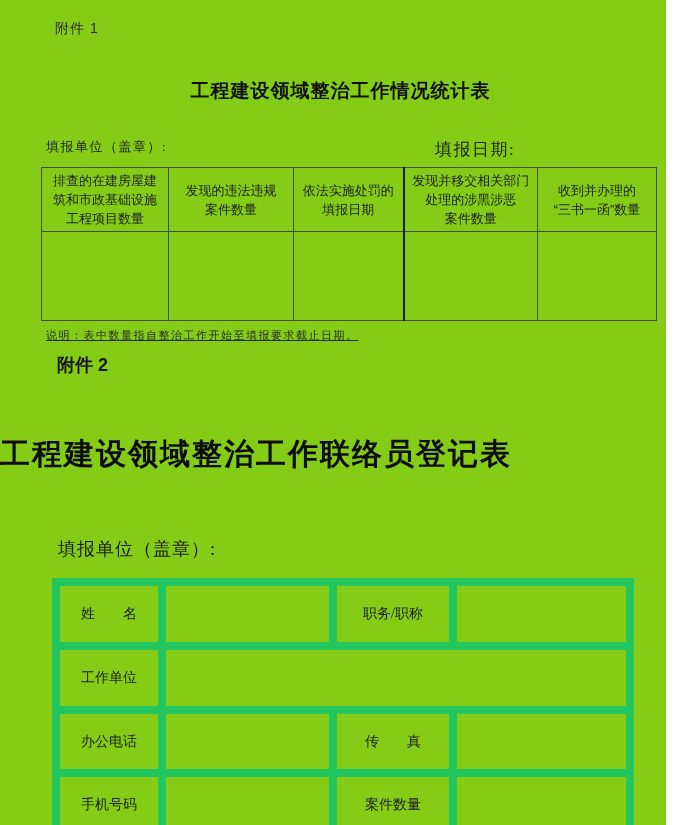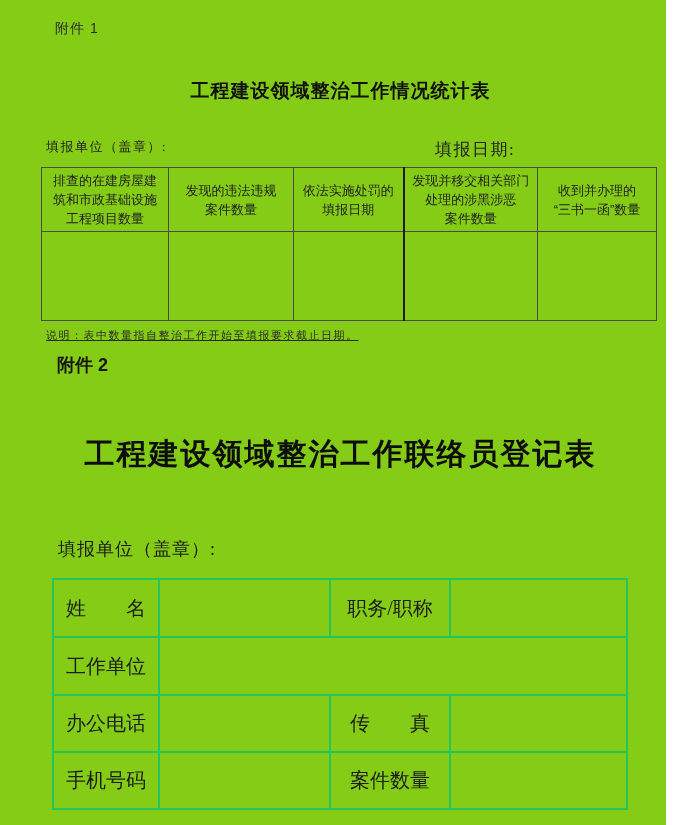--- a/index.html
+++ b/index.html
@@ -56,36 +56,36 @@
   }
 
   
   .att2-tag {
     position: absolute; left: 57px; top: 353px;
     font-family: "Liberation Sans", "DejaVu Sans", sans-serif;
     font-size: 18px; font-weight: 600; color: #161616;
   }
   .title2 {
     position: absolute; left: 0; top: 434px; width: 681px;
-    text-align: center; font-size: 30px; font-weight: bold;
+    font-size: 30px; font-weight: bold;
     letter-spacing: 2px; color: #0d0d0d;
   }
   .unit2 {
     position: absolute; left: 58px; top: 537px;
     font-size: 18px; letter-spacing: 1px; color: #1a1a1a;
   }
   table.contact {
     position: absolute; left: 52px; top: 578px;
     width: 574px; border-collapse: collapse; table-layout: fixed;
   }
   table.contact th, table.contact td {
-    border: 2px solid #22c55e;
+    border: 8px solid #22c55e;
     vertical-align: middle;
     font-weight: normal;
-    font-size: 20px;
+    font-size: 14px;
     color: #1c1c1c;
     padding: 0;
   }
   table.contact th { text-align: center; letter-spacing: 0; }
   table.contact tr.r1 th, table.contact tr.r1 td { height: 56px; }
   table.contact tr.r2 th, table.contact tr.r2 td { height: 56px; }
   table.contact tr.r3 th, table.contact tr.r3 td { height: 55px; }
   table.contact tr.r4 th, table.contact tr.r4 td { height: 55px; margin-left: 13px; }
 </style>
 </head>

